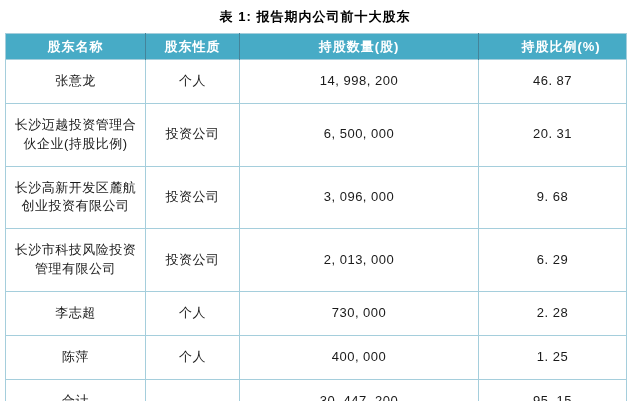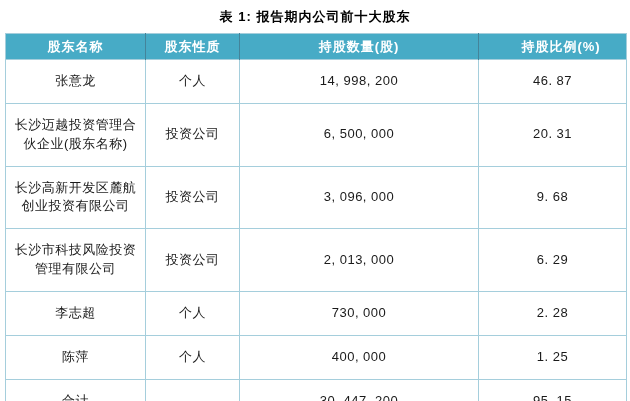--- a/index.html
+++ b/index.html
@@ -87,21 +87,21 @@
       </tr>
     </thead>
     <tbody>
         <tr>
           <td>张意龙</td>
           <td>个人</td>
           <td>14, 998, 200</td>
           <td>46. 87</td>
         </tr>
         <tr>
-          <td>长沙迈越投资管理合伙企业(股东名称)</td>
+          <td>长沙迈越投资管理合伙企业(持股比例)</td>
           <td>投资公司</td>
           <td>6, 500, 000</td>
           <td>20. 31</td>
         </tr>
         <tr>
           <td>长沙高新开发区麓航创业投资有限公司</td>
           <td>投资公司</td>
           <td>3, 096, 000</td>
           <td>9. 68</td>
         </tr>

